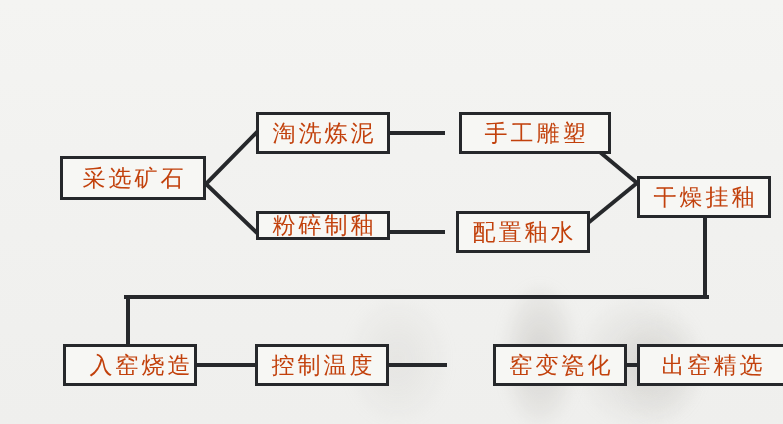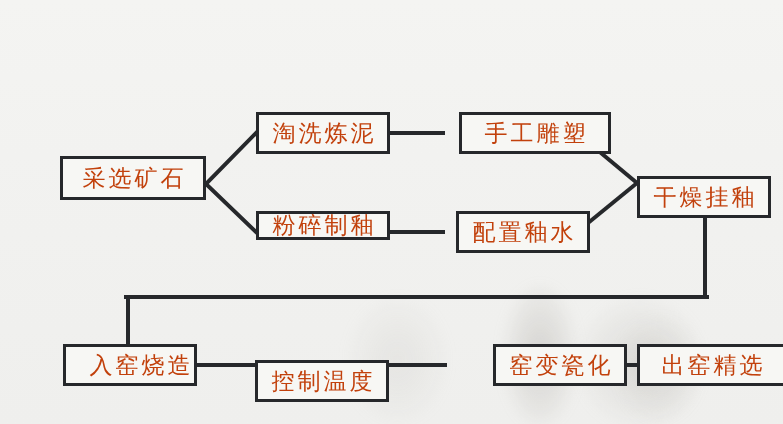--- a/index.html
+++ b/index.html
@@ -122,21 +122,21 @@
       </div>
       <div class="node" style="left: 443px; top: 211px; width: 134px; height: 42px; margin-left: 13px;">
         <span>配置釉水</span>
       </div>
       <div class="node" style="left: 637px; top: 176px; width: 134px; height: 42px;">
         <span>干燥挂釉</span>
       </div>
       <div class="node" style="left: 63px; top: 344px; width: 134px; height: 42px; padding-left: 20px;">
         <span>入窑烧造</span>
       </div>
-      <div class="node" style="left: 255px; top: 360px; width: 134px; height: 42px;">
+      <div class="node" style="left: 255px; top: 344px; width: 134px; height: 42px;">
         <span>控制温度</span>
       </div>
       <div class="node" style="left: 445px; top: 344px; width: 134px; height: 42px; margin-left: 48px;">
         <span>窑变瓷化</span>
       </div>
       <div class="node" style="left: 637px; top: 344px; width: 150px; height: 42px;">
         <span>出窑精选</span>
       </div>
     </div>
 

